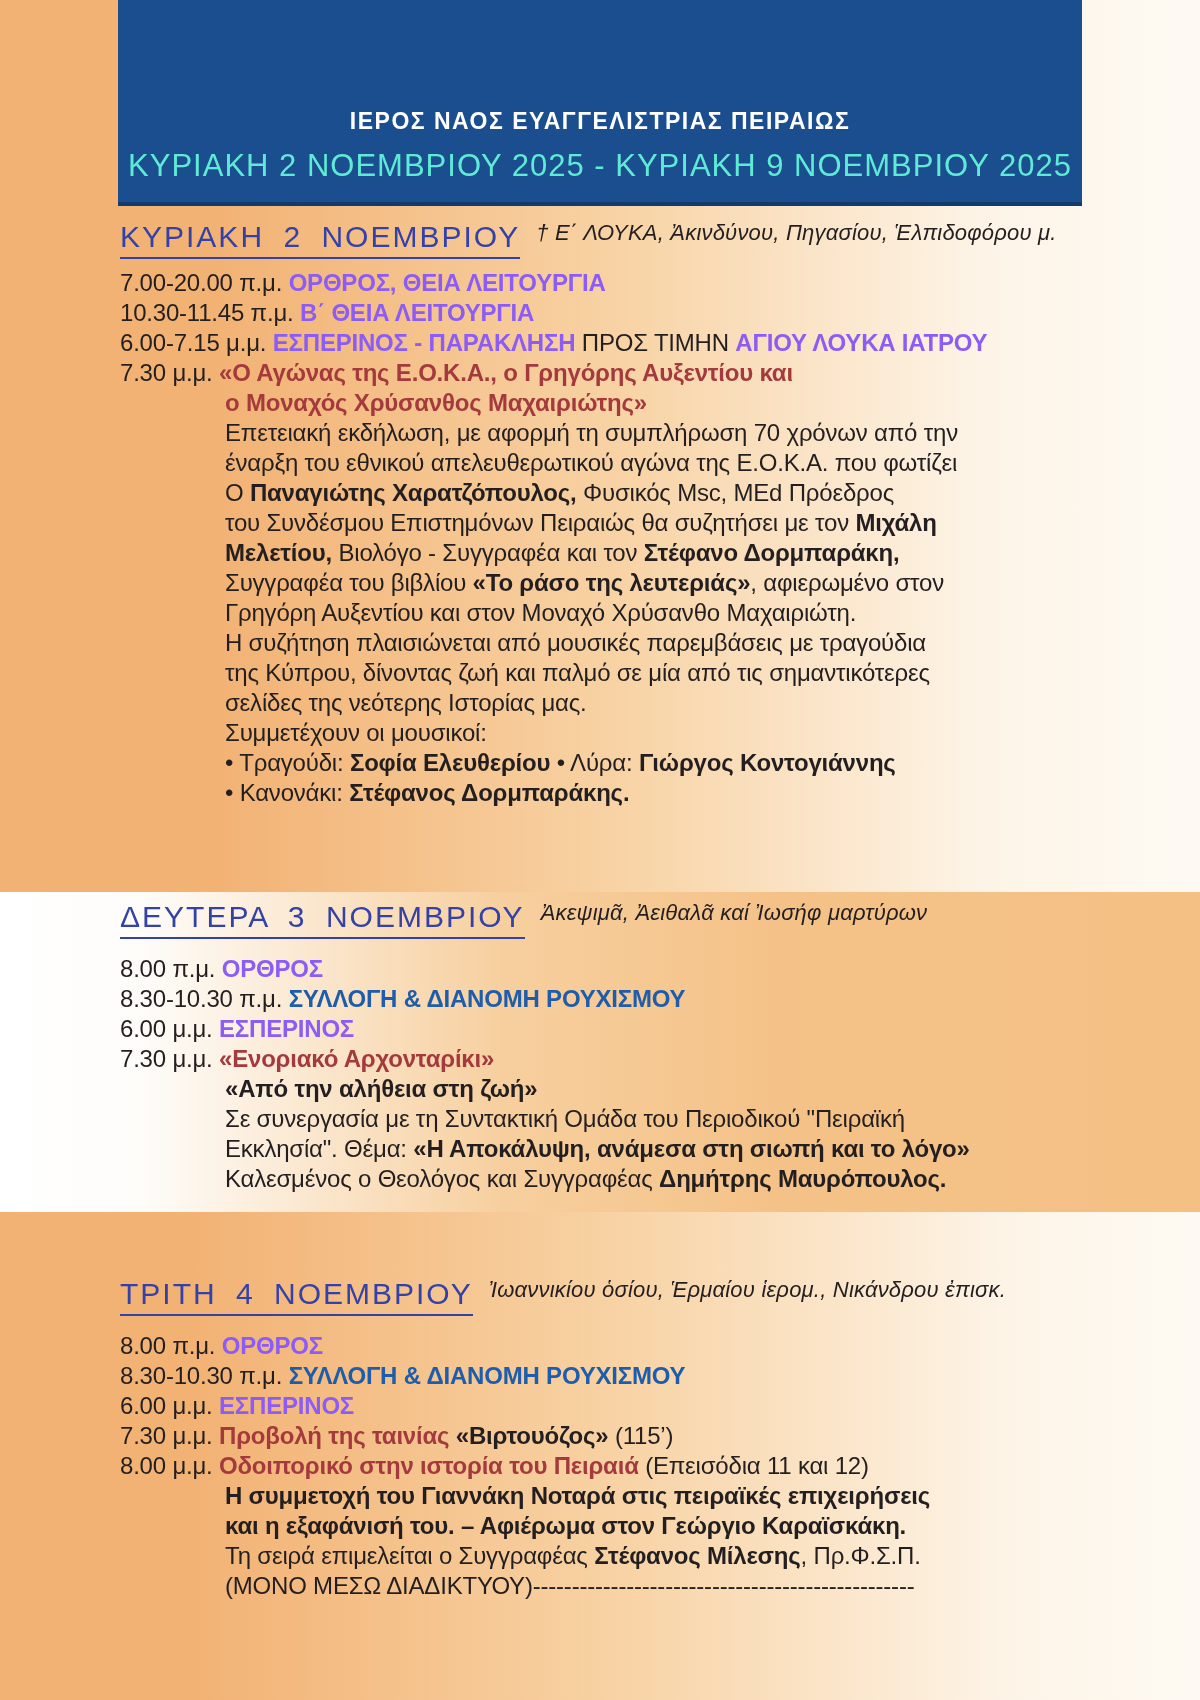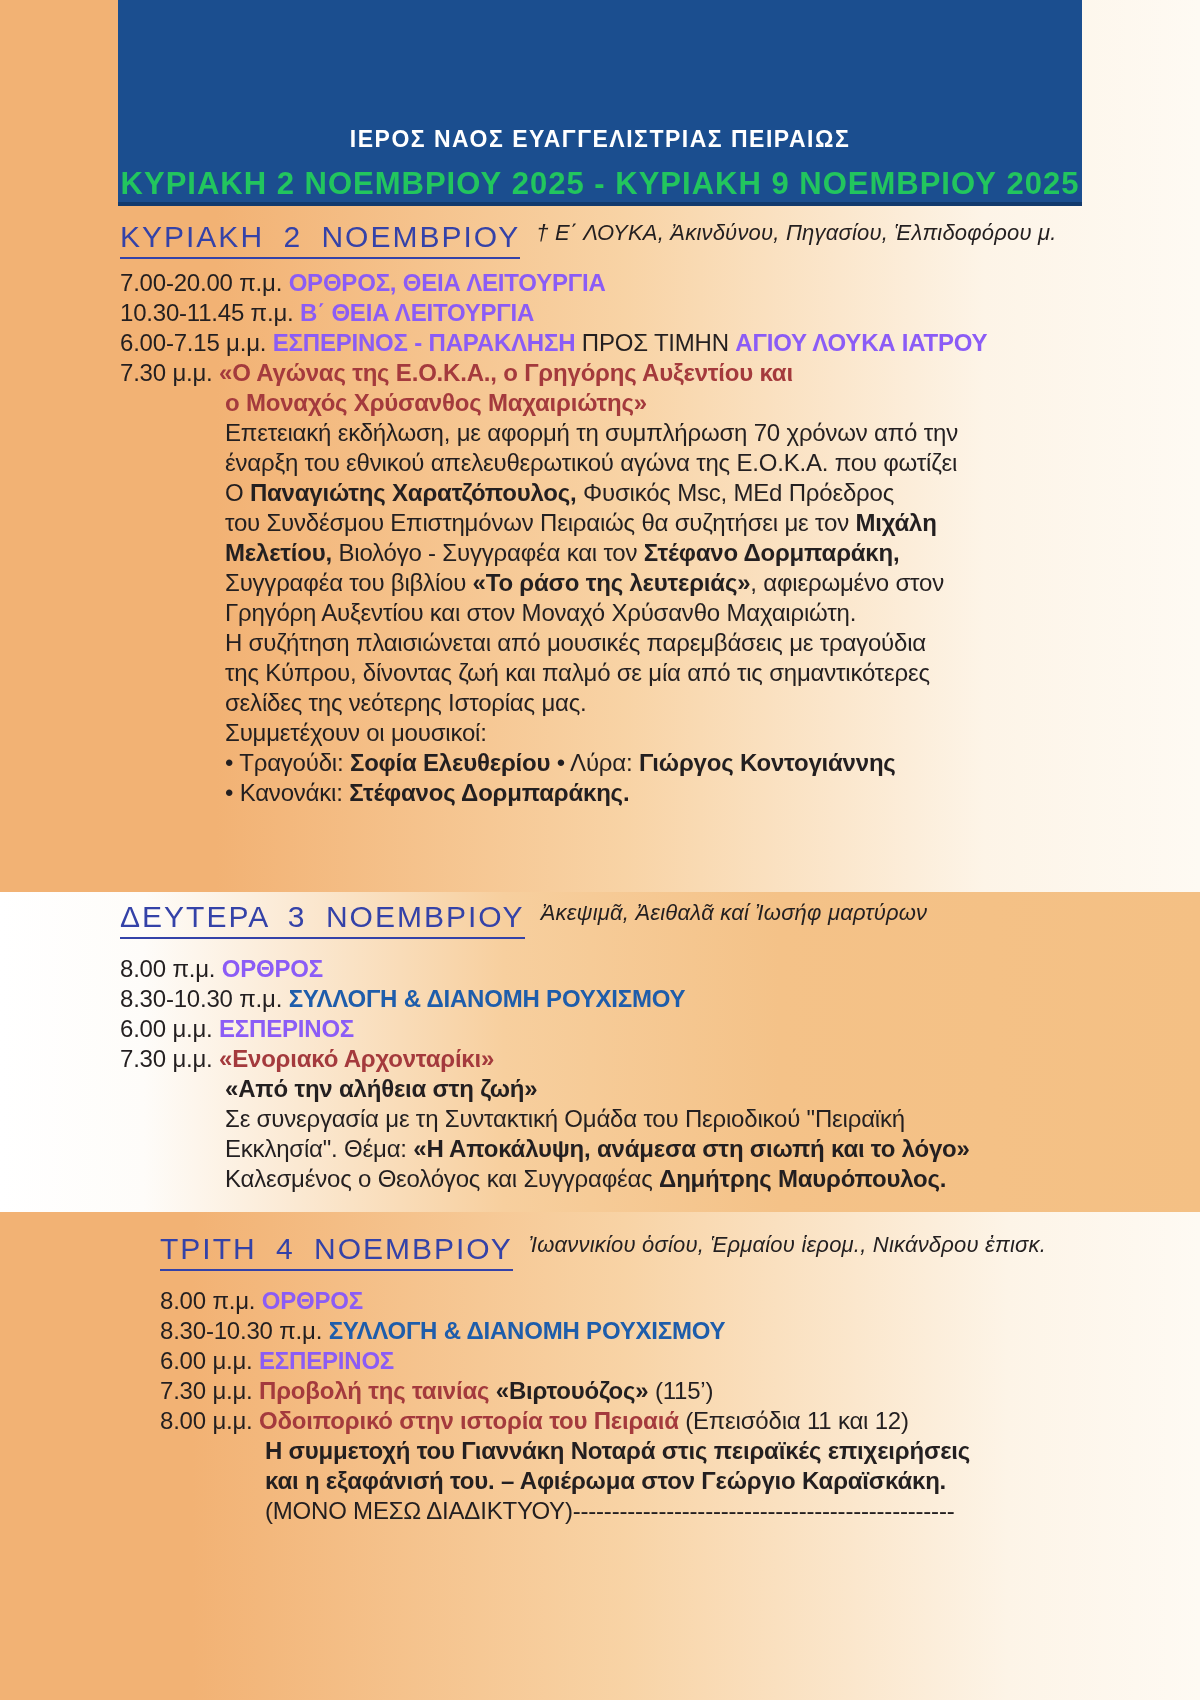--- a/index.html
+++ b/index.html
@@ -11,24 +11,24 @@
   .band { position:absolute; left:0; width:1200px; }
   .band-top    { top:0;     height:892px;  background:linear-gradient(90deg,#f2b274 0%,#f2b274 18%,#f8d3a5 52%,#fdf4e7 82%,#fefaf3 100%); }
   .band-middle { top:892px; height:320px;  background:linear-gradient(90deg,#ffffff 0%,#fefcf9 12%,#f7cf9e 42%,#f4c288 65%,#f4c084 100%); }
   .band-bottom { top:1212px;height:488px;  background:linear-gradient(90deg,#f2b274 0%,#f2b274 16%,#f8d3a5 52%,#fdf4e7 84%,#fefaf3 100%); }
 
   
   .header-box {
     position:absolute; left:118px; top:0; width:964px; height:206px;
     background:#1b4e8f; border-bottom:4px solid #123a6d;
     display:flex; flex-direction:column; justify-content:flex-end; align-items:center;
-    gap:13px; box-sizing:border-box;
+    gap:13px; padding-bottom:18px; box-sizing:border-box;
   }
   .church-name { color:#ffffff; font-weight:bold; font-size:23px; letter-spacing:1.5px; }
-  .date-range  { color:#22c55e; font-weight:bold; font-size:31px; letter-spacing:1px; }
+  .date-range  { color:#5eead4; font-weight:normal; font-size:31px; letter-spacing:1px; }
 
   
   .day { position:absolute; left:120px; width:965px; }
   .day-head { height:40px; display:flex; align-items:flex-start; white-space:nowrap; }
   .day-title {
     color:#3442a8; font-size:30px; letter-spacing:2px; word-spacing:9px;
     border-bottom:2px solid #3442a8; padding-bottom:3px;
   }
   .day-subtitle { color:#231f20; font-size:22px; font-style:italic; margin-left:16px; letter-spacing:0.2px; }
 
@@ -38,21 +38,21 @@
   .seg-time       { color:#231f20; }
   .seg-plain      { color:#231f20; }
   .seg-bold       { color:#231f20; font-weight:bold; }
   .seg-red        { color:#8b5cf6; font-weight:bold; }
   .seg-blue       { color:#1e5dab; font-weight:bold; }
   .seg-darkred    { color:#a43a3d; font-weight:bold; }
   .seg-bolditalic { color:#231f20; font-weight:bold; }
 
   .day-1 { top:220px; }  .day-1 .day-head { margin-bottom:8px; }
   .day-2 { top:900px; }  .day-2 .day-head { margin-bottom:14px; }
-  .day-3 { top:1232px;margin-left:40px; } .day-3 .day-head { margin-bottom:14px; }
+  .day-3 { top:1277px; } .day-3 .day-head { margin-bottom:14px; }
 </style>
 </head>
 <body>
 
 <div class="page">
 
   <div class="band band-top"></div>
   <div class="band band-middle"></div>
   <div class="band band-bottom"></div>
 
@@ -111,17 +111,18 @@
       <span class="day-subtitle">Ἰωαννικίου ὁσίου, Ἑρμαίου ἱερομ., Νικάνδρου ἐπισκ.</span>
     </div>
     <div class="day-lines">
         <div class="line"><span class="seg-time">8.00 π.μ. </span><span class="seg-red">ΟΡΘΡΟΣ</span></div>
         <div class="line"><span class="seg-time">8.30-10.30 π.μ. </span><span class="seg-blue">ΣΥΛΛΟΓΗ &amp; ΔΙΑΝΟΜΗ ΡΟΥΧΙΣΜΟΥ</span></div>
         <div class="line"><span class="seg-time">6.00 μ.μ. </span><span class="seg-red">ΕΣΠΕΡΙΝΟΣ</span></div>
         <div class="line"><span class="seg-time">7.30 μ.μ. </span><span class="seg-darkred">Προβολή της ταινίας </span><span class="seg-bold">«Βιρτουόζος»</span><span class="seg-plain"> (115’)</span></div>
         <div class="line"><span class="seg-time">8.00 μ.μ. </span><span class="seg-darkred">Οδοιπορικό στην ιστορία του Πειραιά </span><span class="seg-plain">(Επεισόδια 11 και 12)</span></div>
         <div class="line indent"><span class="seg-bold">Η συμμετοχή του Γιαννάκη Νοταρά στις πειραϊκές επιχειρήσεις</span></div>
         <div class="line indent"><span class="seg-bold">και η εξαφάνισή του. – Αφιέρωμα στον Γεώργιο Καραϊσκάκη.</span></div>
+        <div class="line indent"><span class="seg-plain">Τη σειρά επιμελείται ο Συγγραφέας </span><span class="seg-bold">Στέφανος Μίλεσης</span><span class="seg-plain">, Πρ.Φ.Σ.Π.</span></div>
         <div class="line indent"><span class="seg-plain">(ΜΟΝΟ ΜΕΣΩ ΔΙΑΔΙΚΤΥΟΥ)-------------------------------------------------</span></div>
       </div>
   </section>
 
 </div>
 
 </body></html>

